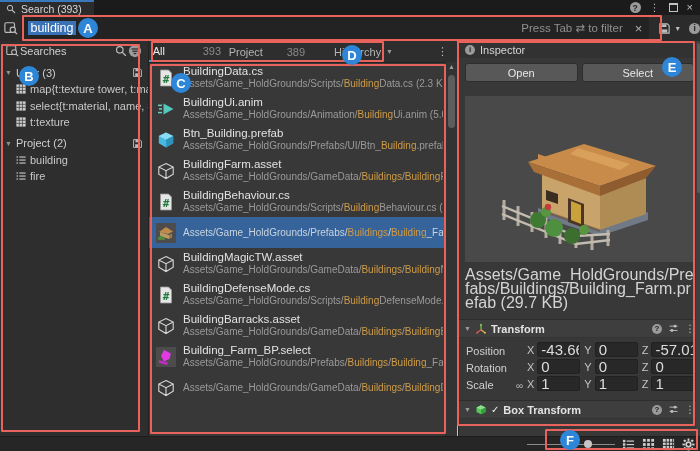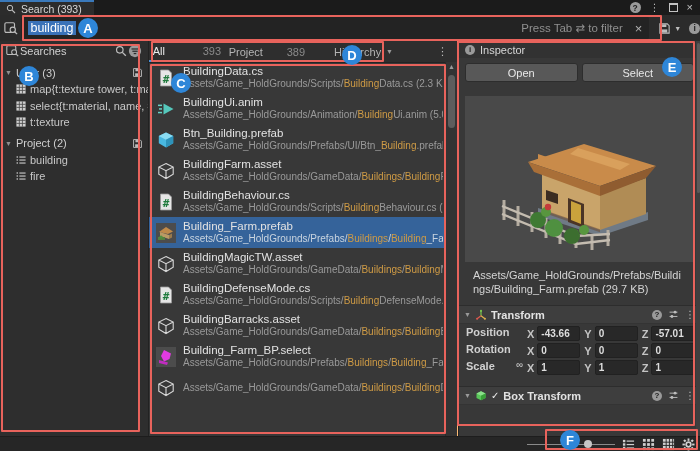--- a/index.html
+++ b/index.html
@@ -57,36 +57,36 @@
   .vscroll{position:absolute;right:0;top:21px;width:11px;bottom:0;background:#333;border-left:1px solid #2a2a2a;}
   .varrow{color:#9a9a9a;font-size:7px;text-align:center;height:10px;line-height:10px;}
   .vthumb{position:absolute;left:2px;right:2px;top:13px;height:53px;background:#5d5d5d;border-radius:4px;}
   
   .inspector{position:absolute;left:458px;top:41px;right:0;bottom:14px;background:#383838;border-left:1px solid #222;}
   .insp-head{height:17px;display:flex;align-items:center;gap:5px;padding:0 6px;font-size:11px;color:#d6d6d6;background:#323232;}
   .insp-btns{display:flex;gap:4px;padding:5px 6px 0;}
   .btn{flex:1;height:17px;background:#585858;border:1px solid #2d2d2d;border-radius:3px;color:#e8e8e8;font-size:11px;
        display:flex;align-items:center;justify-content:center;}
   .preview{margin:14px 6px 0;height:166px;background:#494949;display:flex;align-items:center;justify-content:center;overflow:hidden;}
-  .asset-path{margin:6px 14px 0;font-size:11px;color:#d4d4d4;line-height:14px;word-break:break-all;}
+  .asset-path{margin:6px 6px 0;font-size:16px;color:#d4d4d4;line-height:14px;word-break:break-all;}
   .comp-head{margin-top:9px;height:17px;background:#3e3e3e;border-top:1px solid #2d2d2d;border-bottom:1px solid #343434;
              display:flex;align-items:center;gap:4px;padding:0 5px;font-size:11px;color:#e2e2e2;font-weight:bold;}
   .comp-head .tri{color:#9a9a9a;font-size:7px;font-weight:normal;}
   .comp-head .sp{flex:1;}
   .hicons{display:flex;gap:6px;align-items:center;font-weight:normal;}
   .check{color:#ececec;font-size:10px;font-weight:normal;}
   #transform-rows{padding-top:2px;}
-  .trow{display:flex;align-items:flex-start;height:17px;padding:0 5px 0 7px;font-size:11px;color:#d0d0d0;font-weight:bold;}
+  .trow{display:flex;align-items:flex-end;height:17px;padding:0 5px 0 7px;font-size:11px;color:#d0d0d0;}
   .tlabel{width:46px;flex:0 0 46px;}
   .linkslot{width:15px;flex:0 0 15px;text-align:center;color:#b5b5b5;font-size:10px;line-height:1;}
   .axis{display:flex;align-items:center;gap:3px;flex:1;min-width:0;margin-right:4px;}
   .axis:last-child{margin-right:0;}
   .al{color:#c4c4c4;}
   .fld{flex:1;min-width:0;height:13px;background:#282828;border:1px solid #212121;border-radius:2px;padding:0 3px;
-       font-size:10px;color:#dddddd;display:flex;align-items:center;overflow:hidden;white-space:nowrap;}
+       font-size:15px;color:#dddddd;display:flex;align-items:center;overflow:hidden;white-space:nowrap;}
   .edit-collider{padding:4px 0 0 7px;font-size:11.5px;color:#d6d6d6;}
   .insp-scroll{position:absolute;right:0;top:0;width:4px;bottom:0;background:#3f3f3f;}
   .insp-thumb{position:absolute;left:0.5px;top:2px;width:3px;height:150px;background:#5a5a5a;border-radius:2px;}
   
   .statusbar{position:absolute;left:0;bottom:0;right:0;height:14px;background:#262626;border-top:1px solid #1d1d1d;
              display:flex;align-items:center;justify-content:flex-end;gap:7px;padding-right:5px;}
   .slider{position:relative;width:88px;height:14px;}
   .track{position:absolute;left:0;right:0;top:6.5px;height:1px;background:#8a8a8a;}
   .thumb{position:absolute;left:57px;top:3px;width:8px;height:8px;border-radius:50%;background:#c6c6c6;}
   .sicon{width:13px;height:13px;display:flex;align-items:center;justify-content:center;}
@@ -339,21 +339,20 @@
             <svg width="20" height="20" viewBox="0 0 20 20">
               <rect width="20" height="20" fill="#4c4c4c"></rect>
               <polygon points="3,9 10,4 17,8.5 12,11" fill="#c08a4a"></polygon>
               <polygon points="4,9 13,12 13,16 4,13" fill="#bb9a64"></polygon>
               <polygon points="13,12 16,10.5 16,14.5 13,16" fill="#9a7a4c"></polygon>
               <rect x="2" y="14" width="7" height="3" fill="#55803f"></rect>
               <circle cx="5" cy="14" r="1.6" fill="#4f9040"></circle>
             </svg>
           </span>
           <div class="rtext">
-            <div class="rtitle">Building_Farm.prefab</div>
             <div class="rpath"><span>Assets/Game_HoldGrounds/Prefabs/</span><span class="hl">Buildings</span><span>/</span><span class="hl">Building</span><span>_Farm.prefab</span></div>
           </div>
         </div>
         <div class="row">
           <span class="ricon">
             <svg width="18" height="18" viewBox="0 0 18 18">
               <path d="M9 1.5l7.2 3.6v7.2L9 16.5 1.8 12.3V5.1z M1.8 5.1L9 8.7l7.2-3.6 M9 8.7v7.8" fill="none" stroke="#d8d8d8" stroke-width="1.1"></path>
             </svg>
           </span>
           <div class="rtext">

